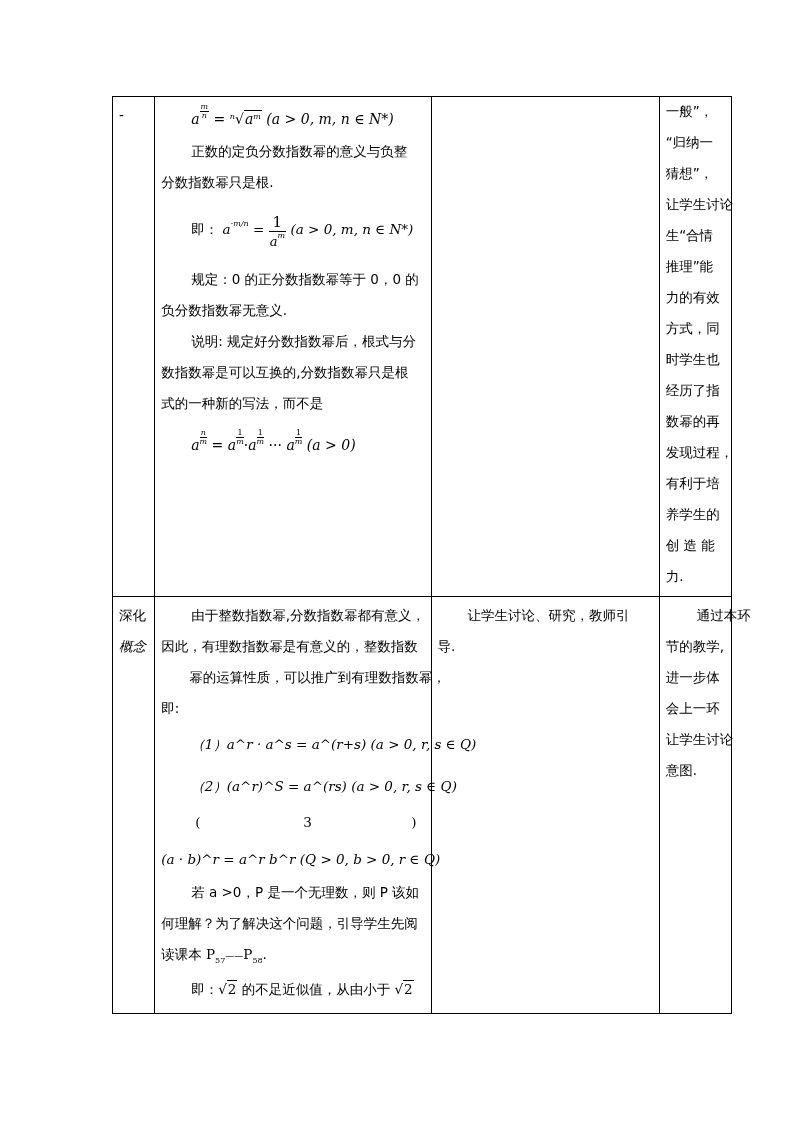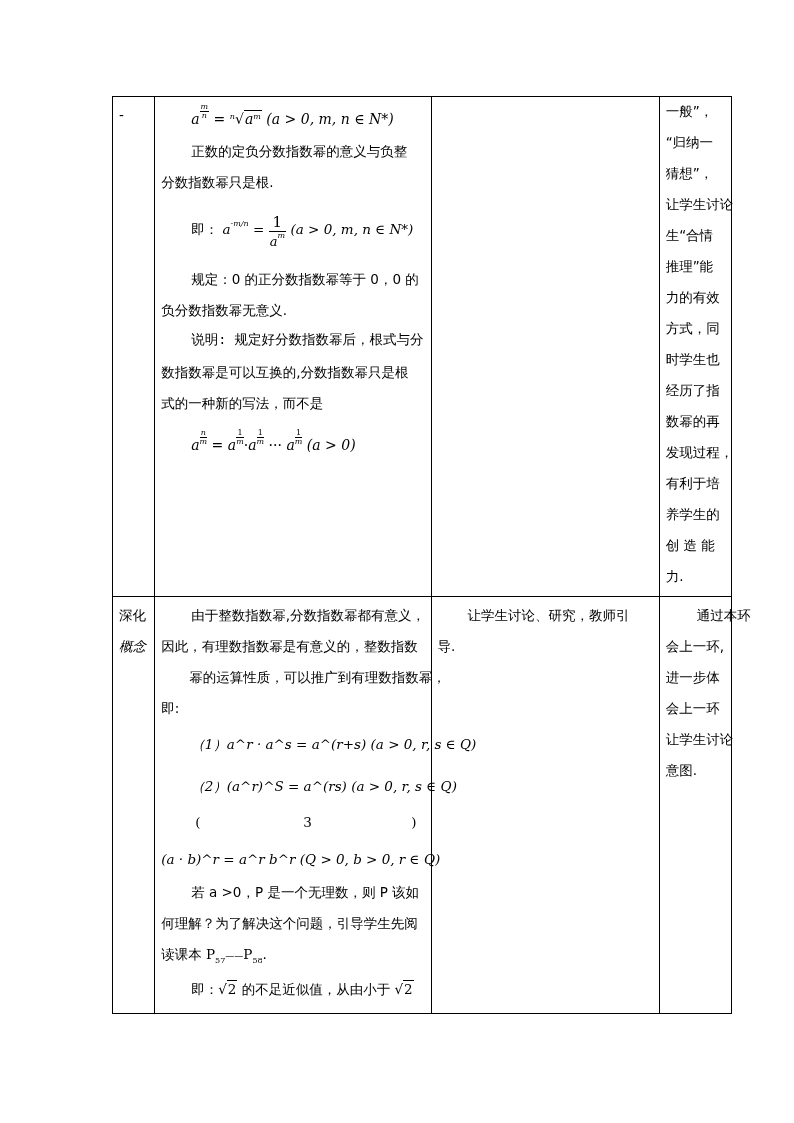--- a/index.html
+++ b/index.html
@@ -60,21 +60,21 @@
 
         <span class="line" style="left:36px; top:112px;">
           <span>即：</span>
           <span class="math"><span>a</span><span class="sup">-m/n</span></span>
           <span class="up">=</span>
           <span class="bigfrac math" style="position:relative; top:4px;"><span class="num up">1</span><span class="den"><span>a</span><span class="sup">m</span></span></span>
           <span class="math">(a &gt; 0, m, n ∈ N*)</span>
         </span>
         <span class="line" style="left:36px; top:174px;">规定：0 的正分数指数幂等于 0，0 的</span>
         <span class="line" style="left:6px; top:205px;">负分数指数幂无意义.</span>
-        <span class="line" style="left:36px; top:236px;font-family:Liberation Mono, monospace;">说明: 规定好分数指数幂后，根式与分</span>
+        <span class="line" style="left:36px; top:236px;">说明: 规定好分数指数幂后，根式与分</span>
         <span class="line" style="left:6px; top:267px;">数指数幂是可以互换的,分数指数幂只是根</span>
         <span class="line" style="left:6px; top:298px;">式的一种新的写法，而不是</span>
 
         <span class="line math" style="left:36px; top:340px; font-size:14px;">
           <span>a</span><span class="frac"><span class="num">n</span><span class="den">m</span></span>
           <span class="up">=</span>
           <span>a</span><span class="frac"><span class="num up">1</span><span class="den">m</span></span><span class="up">·</span><span>a</span><span class="frac"><span class="num up">1</span><span class="den">m</span></span>
           <span class="up">···</span>
           <span>a</span><span class="frac"><span class="num up">1</span><span class="den">m</span></span>
           <span>(a &gt; 0)</span>
@@ -136,21 +136,21 @@
     </td>
     <td>
       <div class="cell">
         <span class="line" style="left:36px; top:10px;">让学生讨论、研究，教师引</span>
         <span class="line" style="left:6px; top:41px;">导.</span>
       </div>
     </td>
     <td>
       <div class="cell">
         <span class="line" style="left:6px; top:10px;margin-left:31px;">通过本环</span>
-        <span class="line" style="left:6px; top:41px;">会上一环,</span>
+        <span class="line" style="left:6px; top:41px;">节的教学,</span>
         <span class="line" style="left:6px; top:72px;">进一步体</span>
         <span class="line" style="left:6px; top:103px;">会上一环</span>
         <span class="line" style="left:6px; top:134px;">让学生讨论</span>
         <span class="line" style="left:6px; top:165px;">意图.</span>
       </div>
     </td>
   </tr>
 </tbody>
     </table>
 </div>

